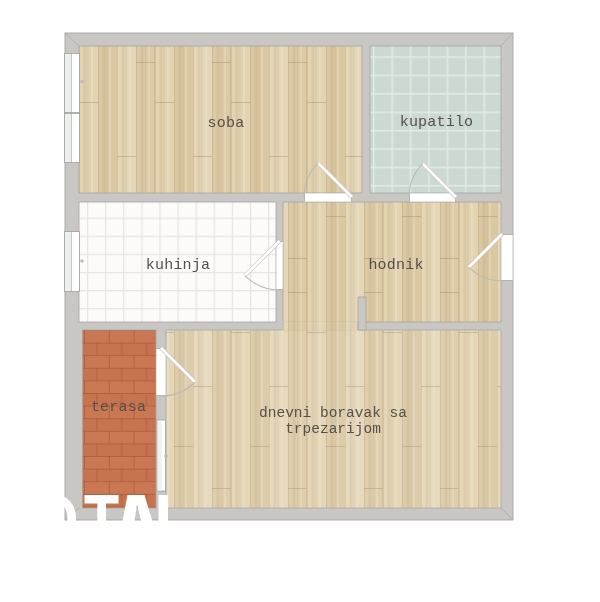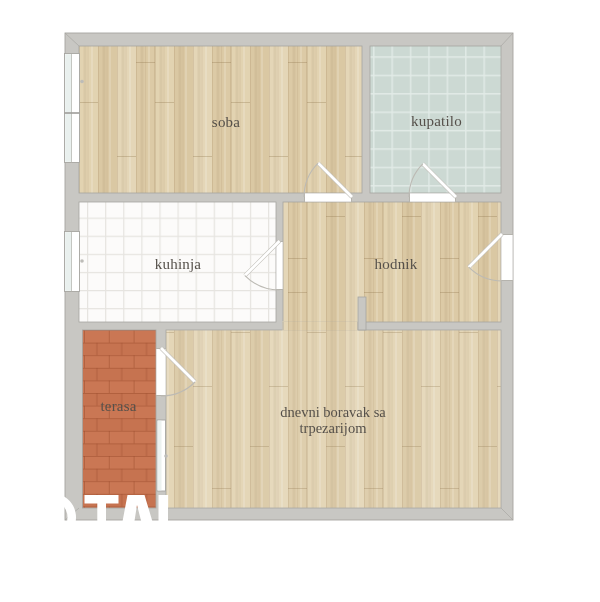--- a/index.html
+++ b/index.html
@@ -1,16 +1,16 @@
 <!DOCTYPE html>
 <html><head>
 <meta charset="utf-8">
 <style>
 html,body{margin:0;padding:0;background:#ffffff;}
-#plan{position:relative;width:568px;height:602px;font-family:Liberation Serif, serif;}
+#plan{position:relative;width:568px;height:602px;font-family:Liberation Mono, monospace;}
 </style>
 </head>
 <body>
 
 <div id="plan">
 <svg width="600" height="602" viewBox="0 0 600 602" xmlns="http://www.w3.org/2000/svg">
 <defs>
 <pattern id="woodV" patternUnits="userSpaceOnUse" x="79" y="46" width="76" height="230">
   <rect x="0" y="0" width="76" height="230" fill="#dfcfab"></rect>
   <rect x="0" y="0" width="19" height="230" fill="#e2d3b1"></rect>

